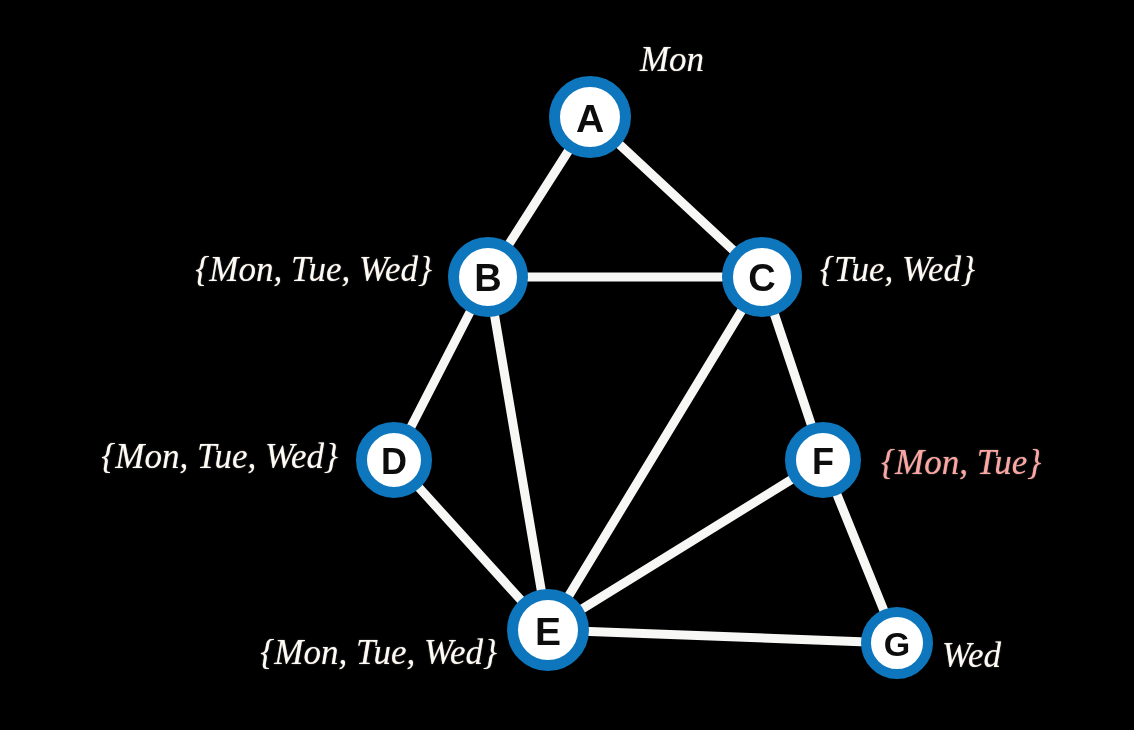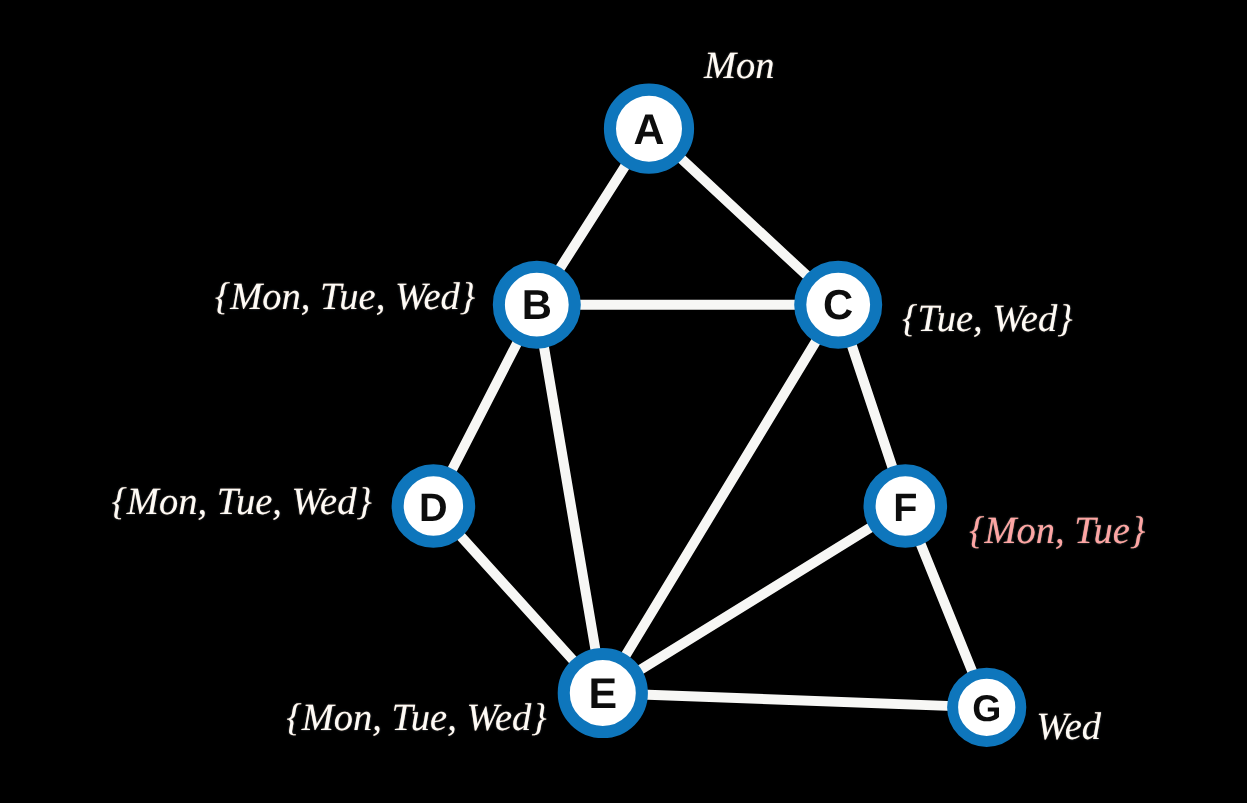--- a/index.html
+++ b/index.html
@@ -44,21 +44,21 @@
   .domain-label {
     position: absolute;
     color: #fdfbf7;
     font-family: "Liberation Serif", "DejaVu Serif", serif;
     font-style: italic;
     font-size: 35px;
     line-height: 1;
     white-space: nowrap;
     text-shadow: 0 0 1px rgba(255,160,80,0.55), 0 0 2px rgba(120,190,255,0.35);
   }
-  .lbl-right { transform: translate(0, -50%); margin-top: 20px; }
+  .lbl-right { transform: translate(0, -50%); }
   .lbl-left  { transform: translate(-100%, -50%); }
   .lbl-center{ transform: translate(-50%, -50%); }
 </style>
 </head>
 <body>
 
 <div id="stage">
 
   <svg id="graph-svg" viewBox="0 0 1134 730">
     <g id="edge-layer">
@@ -106,16 +106,16 @@
       </g>
   </svg>
 
   <div id="label-layer">
       <div class="domain-label lbl-center" style="left: 672px; top: 59px; color: rgb(253, 251, 247);">Mon</div>
       <div class="domain-label lbl-left" style="left: 432px; top: 269px; color: rgb(253, 251, 247);">{Mon, Tue, Wed}</div>
       <div class="domain-label lbl-right" style="left: 820px; top: 269px; color: rgb(253, 251, 247);">{Tue, Wed}</div>
       <div class="domain-label lbl-left" style="left: 338px; top: 456px; color: rgb(253, 251, 247);">{Mon, Tue, Wed}</div>
       <div class="domain-label lbl-right" style="left: 881px; top: 462px; color: #fca5a5;">{Mon, Tue}</div>
       <div class="domain-label lbl-left" style="left: 497px; top: 652px; color: rgb(253, 251, 247);">{Mon, Tue, Wed}</div>
-      <div class="domain-label lbl-right" style="left: 942px; top: 640px; color: rgb(253, 251, 247);">Wed</div>
+      <div class="domain-label lbl-right" style="left: 942px; top: 655px; color: rgb(253, 251, 247);">Wed</div>
     </div>
 
 </div>
 
 </body></html>

